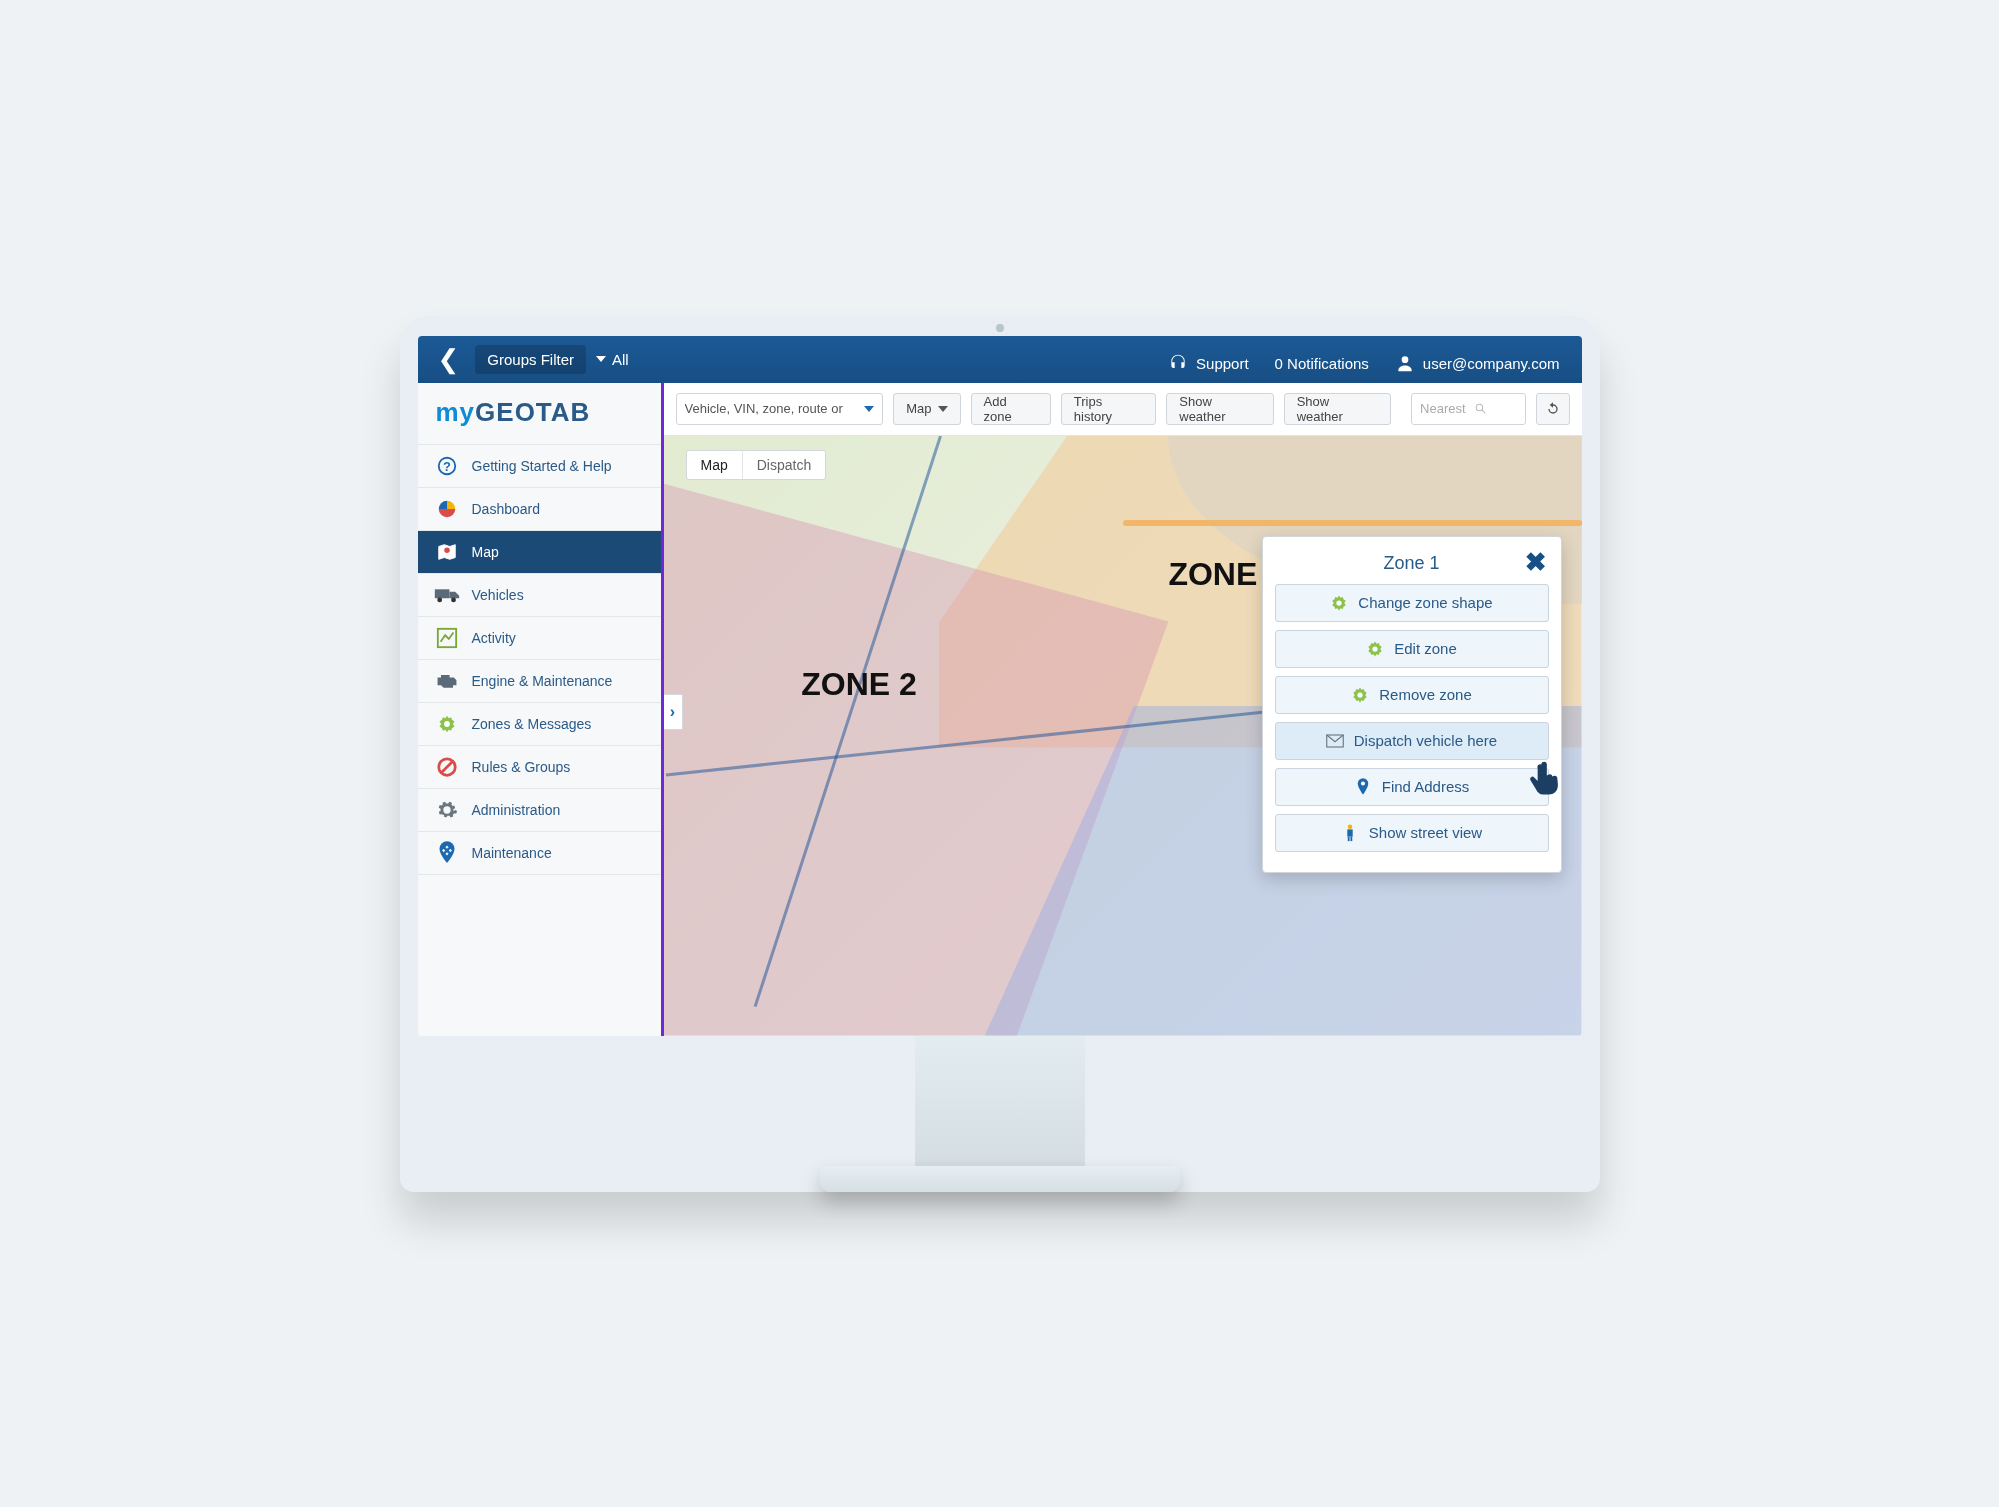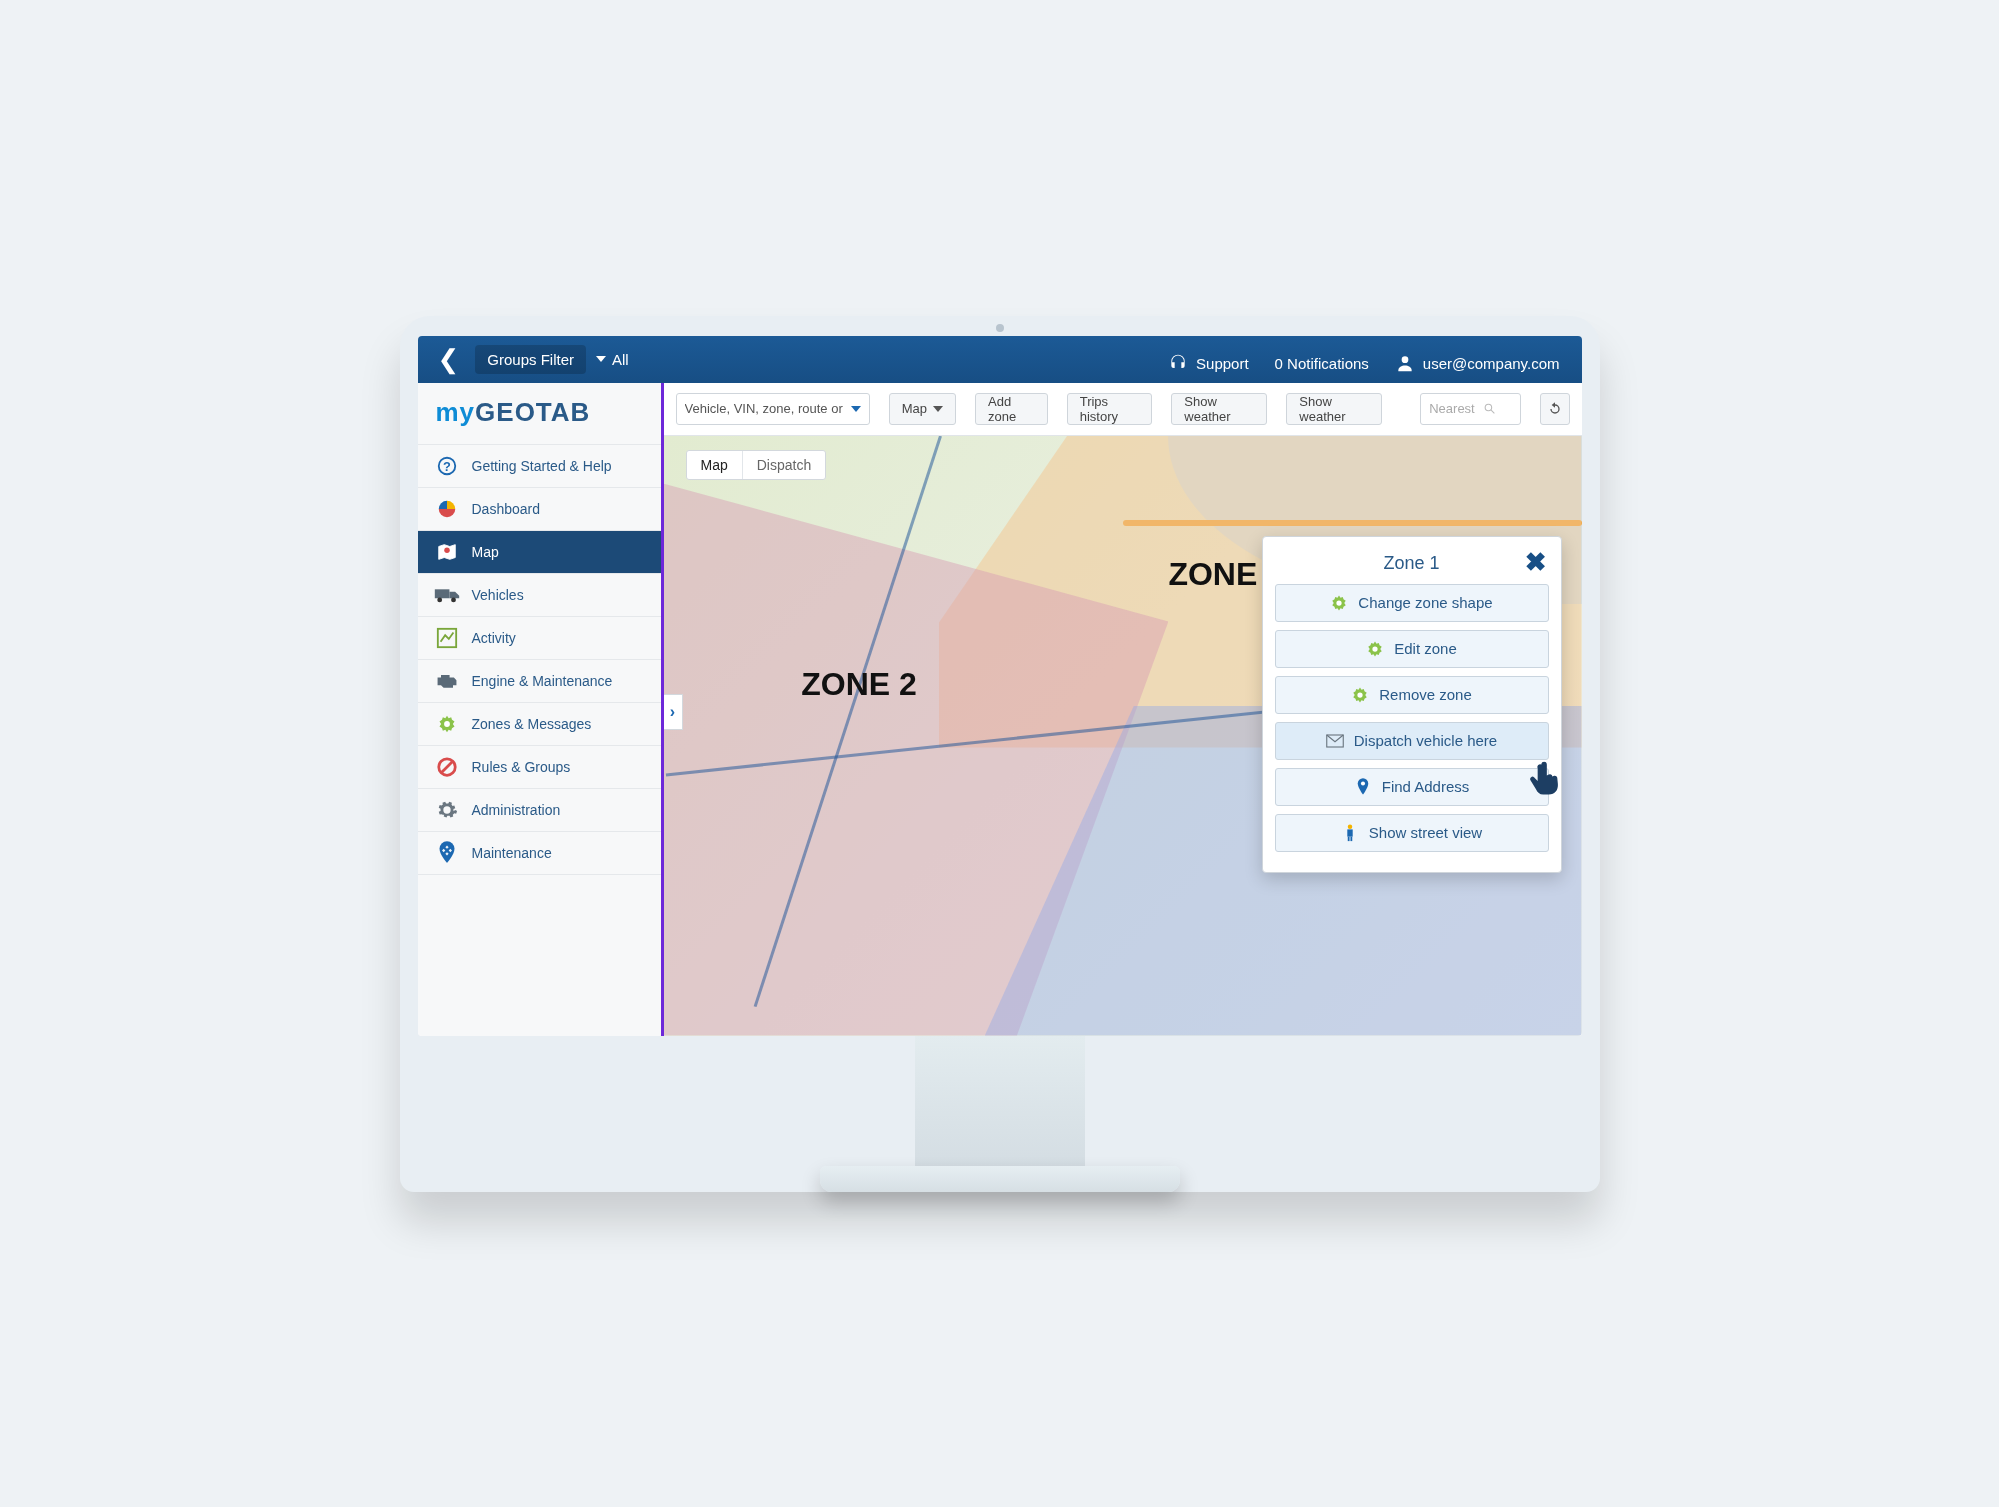--- a/index.html
+++ b/index.html
@@ -62,21 +62,21 @@
   .body { flex:1; display:flex; min-height:0; }
   .sidebar { width: 246px; background:#f7f8f9; border-right:3px solid #6d28d9; display:flex; flex-direction:column; }
   .logo { padding: 14px 18px 16px 18px; border-bottom:1px solid #e5e8eb; }
   .logo .my { color:#0e8cd6; font-weight:700; font-size:26px; letter-spacing:1px;}
   .logo .geo { color:#2a5a88; font-weight:700; font-size:26px; letter-spacing:1px;}
   .nav { list-style:none; }
   .nav li { display:flex; align-items:center; gap:12px; padding:10px 16px; border-bottom:1px solid #e5e8eb; color:#2a5a88; cursor:pointer; font-size:14px;}
   .nav li.active { background:#1c4a77; color:#fff; }
   .nav .nicon { width:26px; height:22px; display:flex; align-items:center; justify-content:center; }
   .main { flex:1; display:flex; flex-direction:column; position:relative; background:#fff; }
-  .toolbar { display:flex; align-items:center; gap:19px; padding:10px 12px; border-bottom:1px solid #e1e5e9; flex-wrap:nowrap;justify-content:space-between; }
+  .toolbar { display:flex; align-items:center; gap:10px; padding:10px 12px; border-bottom:1px solid #e1e5e9; flex-wrap:nowrap;justify-content:space-between; }
   .tb-input { border:1px solid #cfd5db; background:#fff; height:32px; display:flex; align-items:center; padding:0 8px; border-radius:3px; font-size:13px; color:#555; gap:8px; cursor:pointer;}
   .tb-input.search { width:210px; }
   .tb-input.nearest { width:116px; color:#aaa; font-style:normal;}
   .tri-down-blue { width:0;height:0;border-left:5px solid transparent;border-right:5px solid transparent;border-top:6px solid #1c68b1; display:inline-block;}
   .btn { border:1px solid #cfd5db; background:#f4f6f8; height:32px; padding:0 12px; border-radius:3px; font-size:13px; color:#444; display:flex; align-items:center; gap:6px; cursor:pointer;}
   .toolbar .spacer { flex:1; }
   .refresh-btn { width:34px; justify-content:center; padding:0;}
   .map-area { flex:1; position:relative; overflow:hidden; }
   .map-bg { position:absolute; inset:0; }
   .water { position:absolute; top:0; right:0; width:45%; height:28%; background:#cfe6f5; border-bottom-left-radius:70% 100%; }

